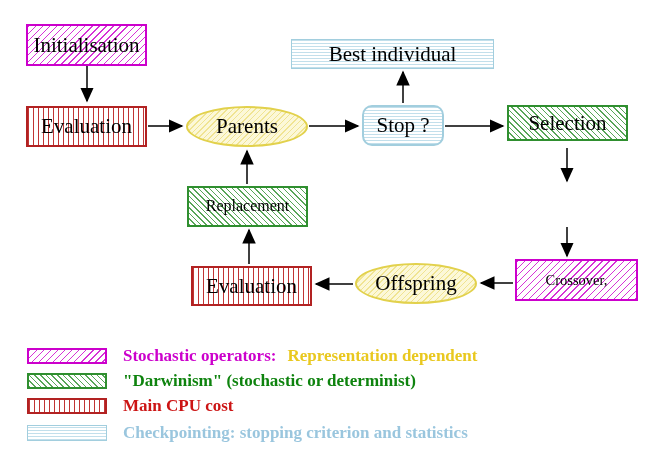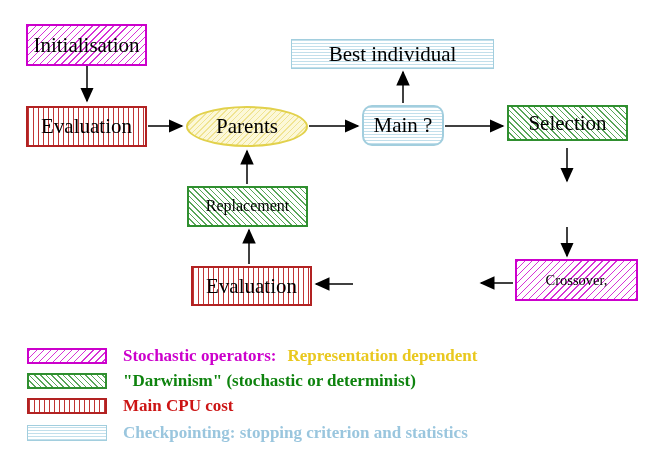--- a/index.html
+++ b/index.html
@@ -108,29 +108,30 @@
   </svg>
 
   <div class="node magenta-hatch" style="left:26px; top:24px; width:121px; height:42px;">Initialisation</div>
 
   <div class="node red-stripes" style="left:26px; top:106px; width:121px; height:41px;">Evaluation</div>
 
   <div class="node yellow-ellipse" style="left:186px; top:106px; width:122px; height:41px;">Parents</div>
 
   <div class="node cyan-stripes" style="left:291px; top:39px; width:203px; height:30px; border-width:1px;">Best individual</div>
 
-  <div class="node cyan-stripes rounded" style="left:362px; top:105px; width:82px; height:41px;">Main ?</div>
+  <div class="node cyan-stripes rounded" style="left:362px; top:105px; width:82px; height:41px;">Stop ?</div>
 
   <div class="node green-hatch" style="left:507px; top:105px; width:121px; height:36px;">Selection</div>
 
 
   <div class="node magenta-hatch two-line" style="left:515px; top:259px; width:123px; height:42px;">
     <span>Crossover,</span>
   </div>
 
+  <div class="node yellow-ellipse" style="left:355px; top:263px; width:122px; height:41px;">Offspring</div>
 
   <div class="node red-stripes" style="left:191px; top:266px; width:121px; height:40px;">Evaluation</div>
 
   <div class="node green-hatch" style="left:187px; top:186px; width:121px; height:41px; font-size:16px;">Replacement</div>
 
 
   <div>
     <div class="legend-swatch magenta-hatch" style="top:348px;"></div>
     <div class="legend-label" style="top:346px;">
       <span class="lbl-magenta">Stochastic operators:</span><span class="lbl-gold">Representation dependent</span>

